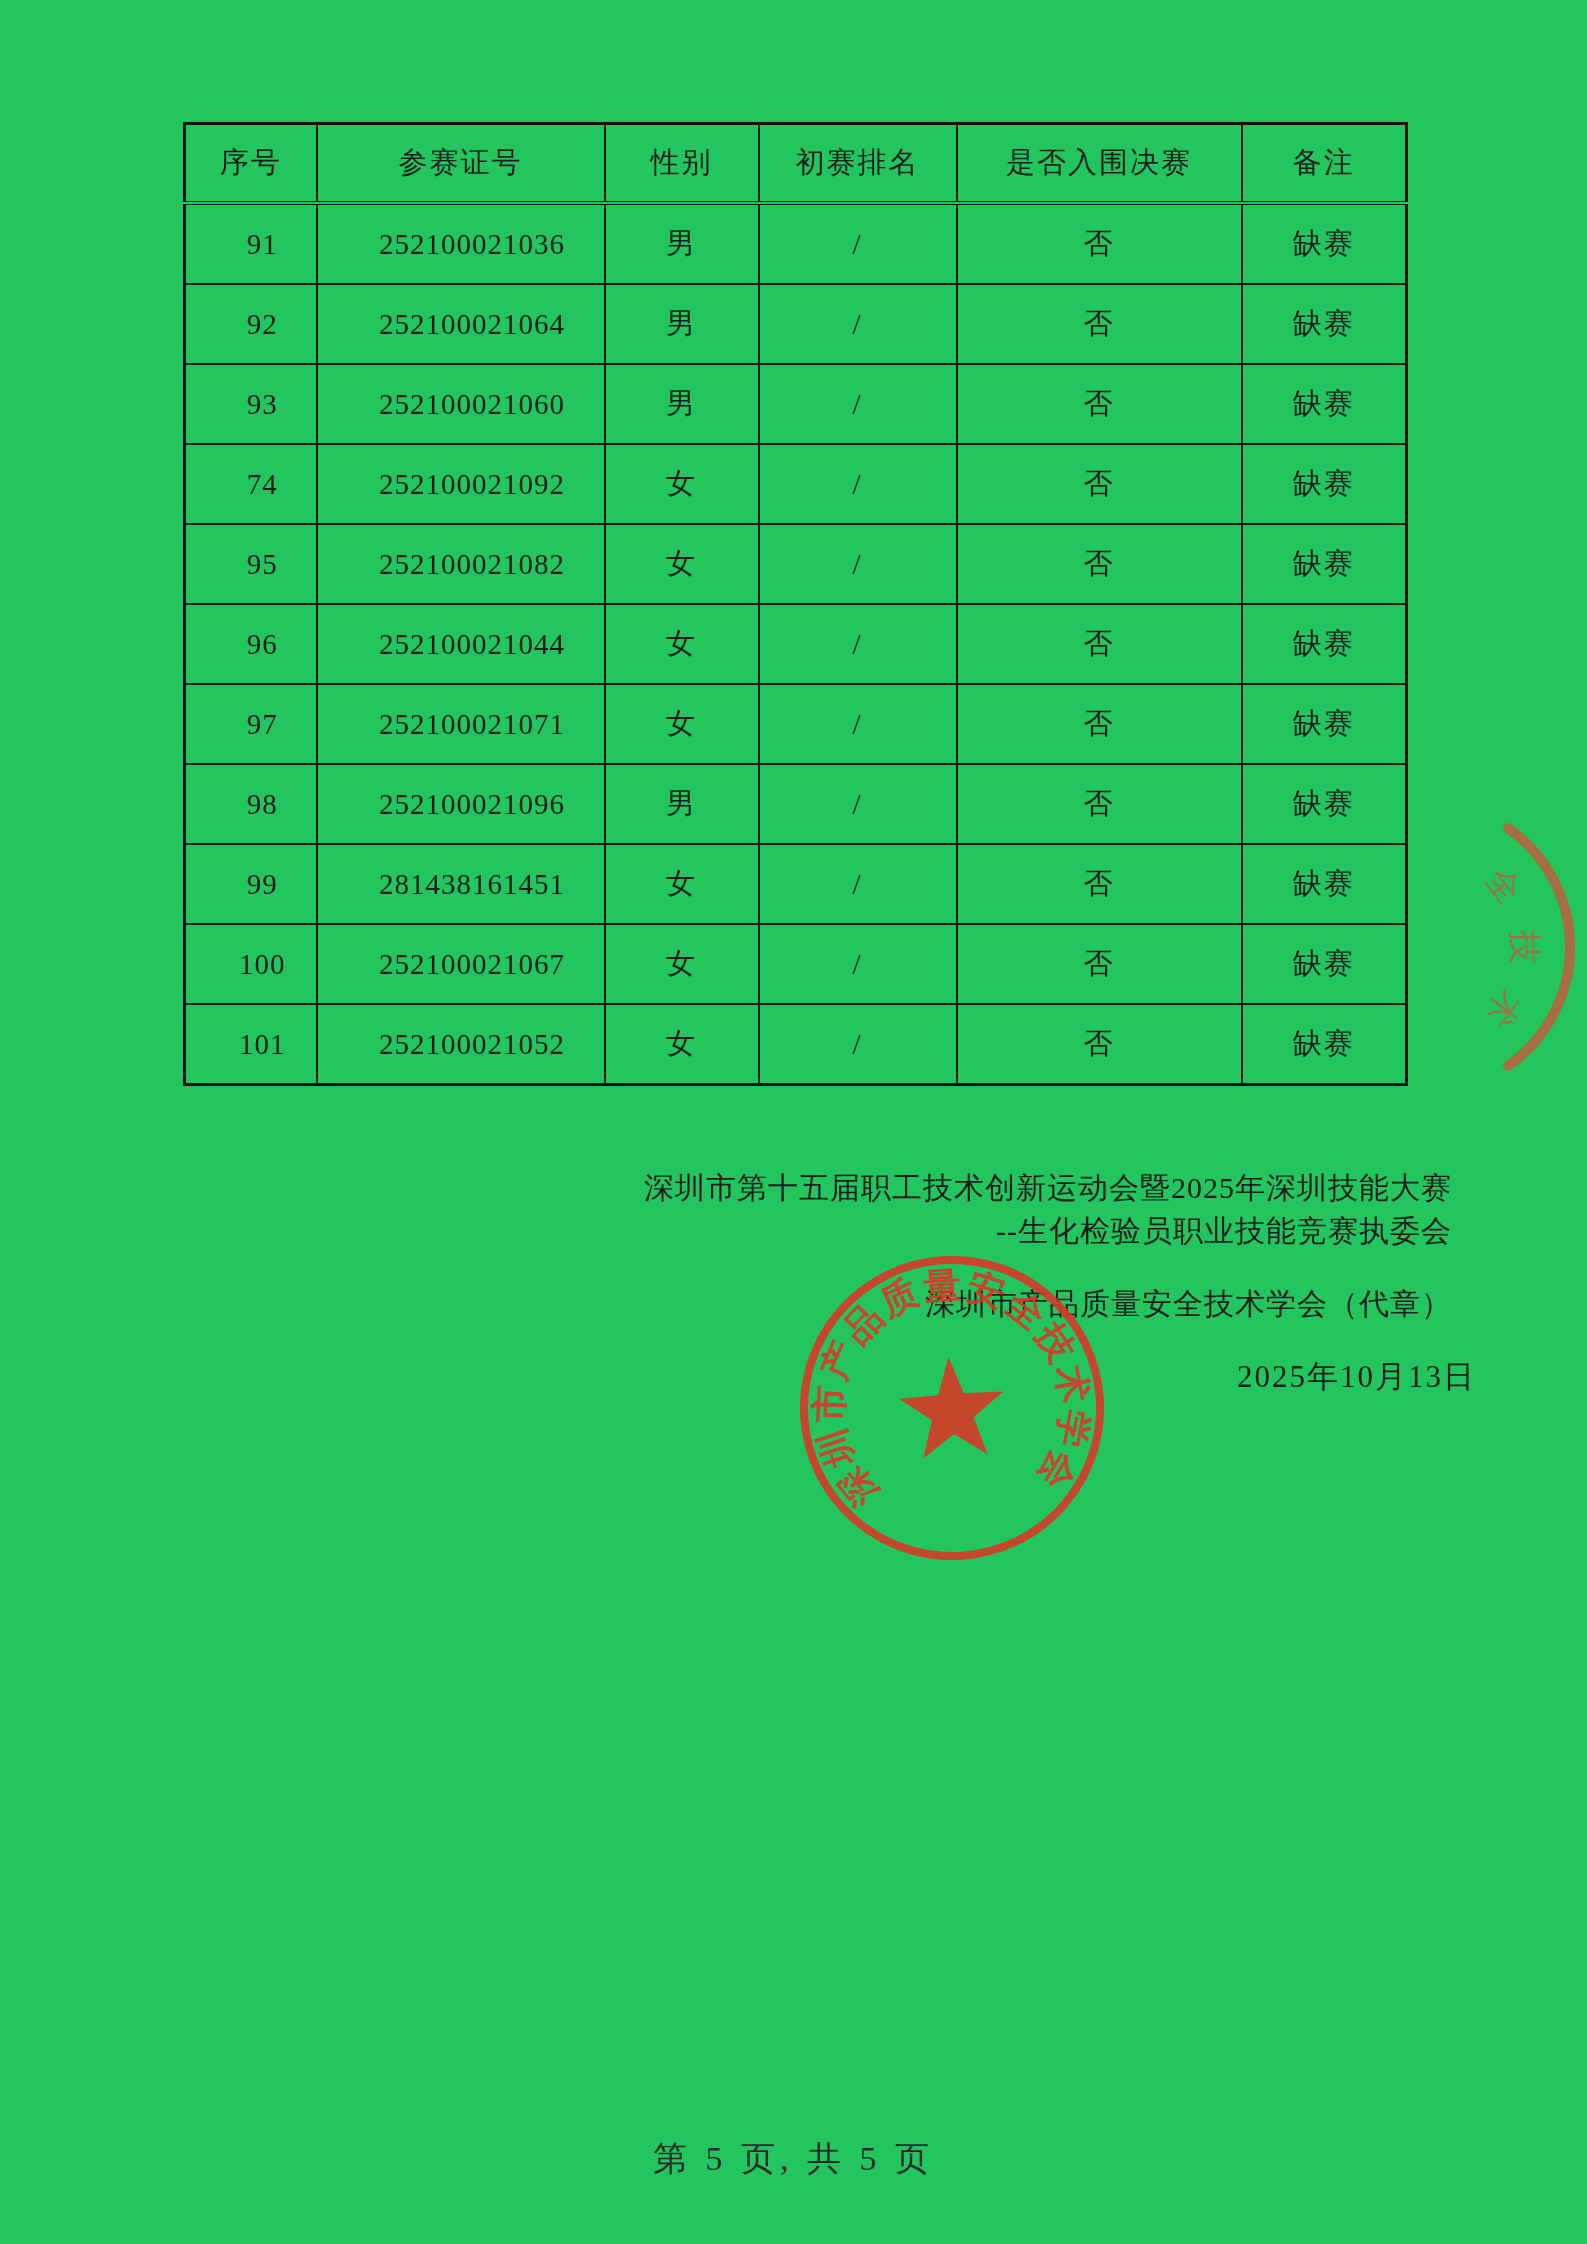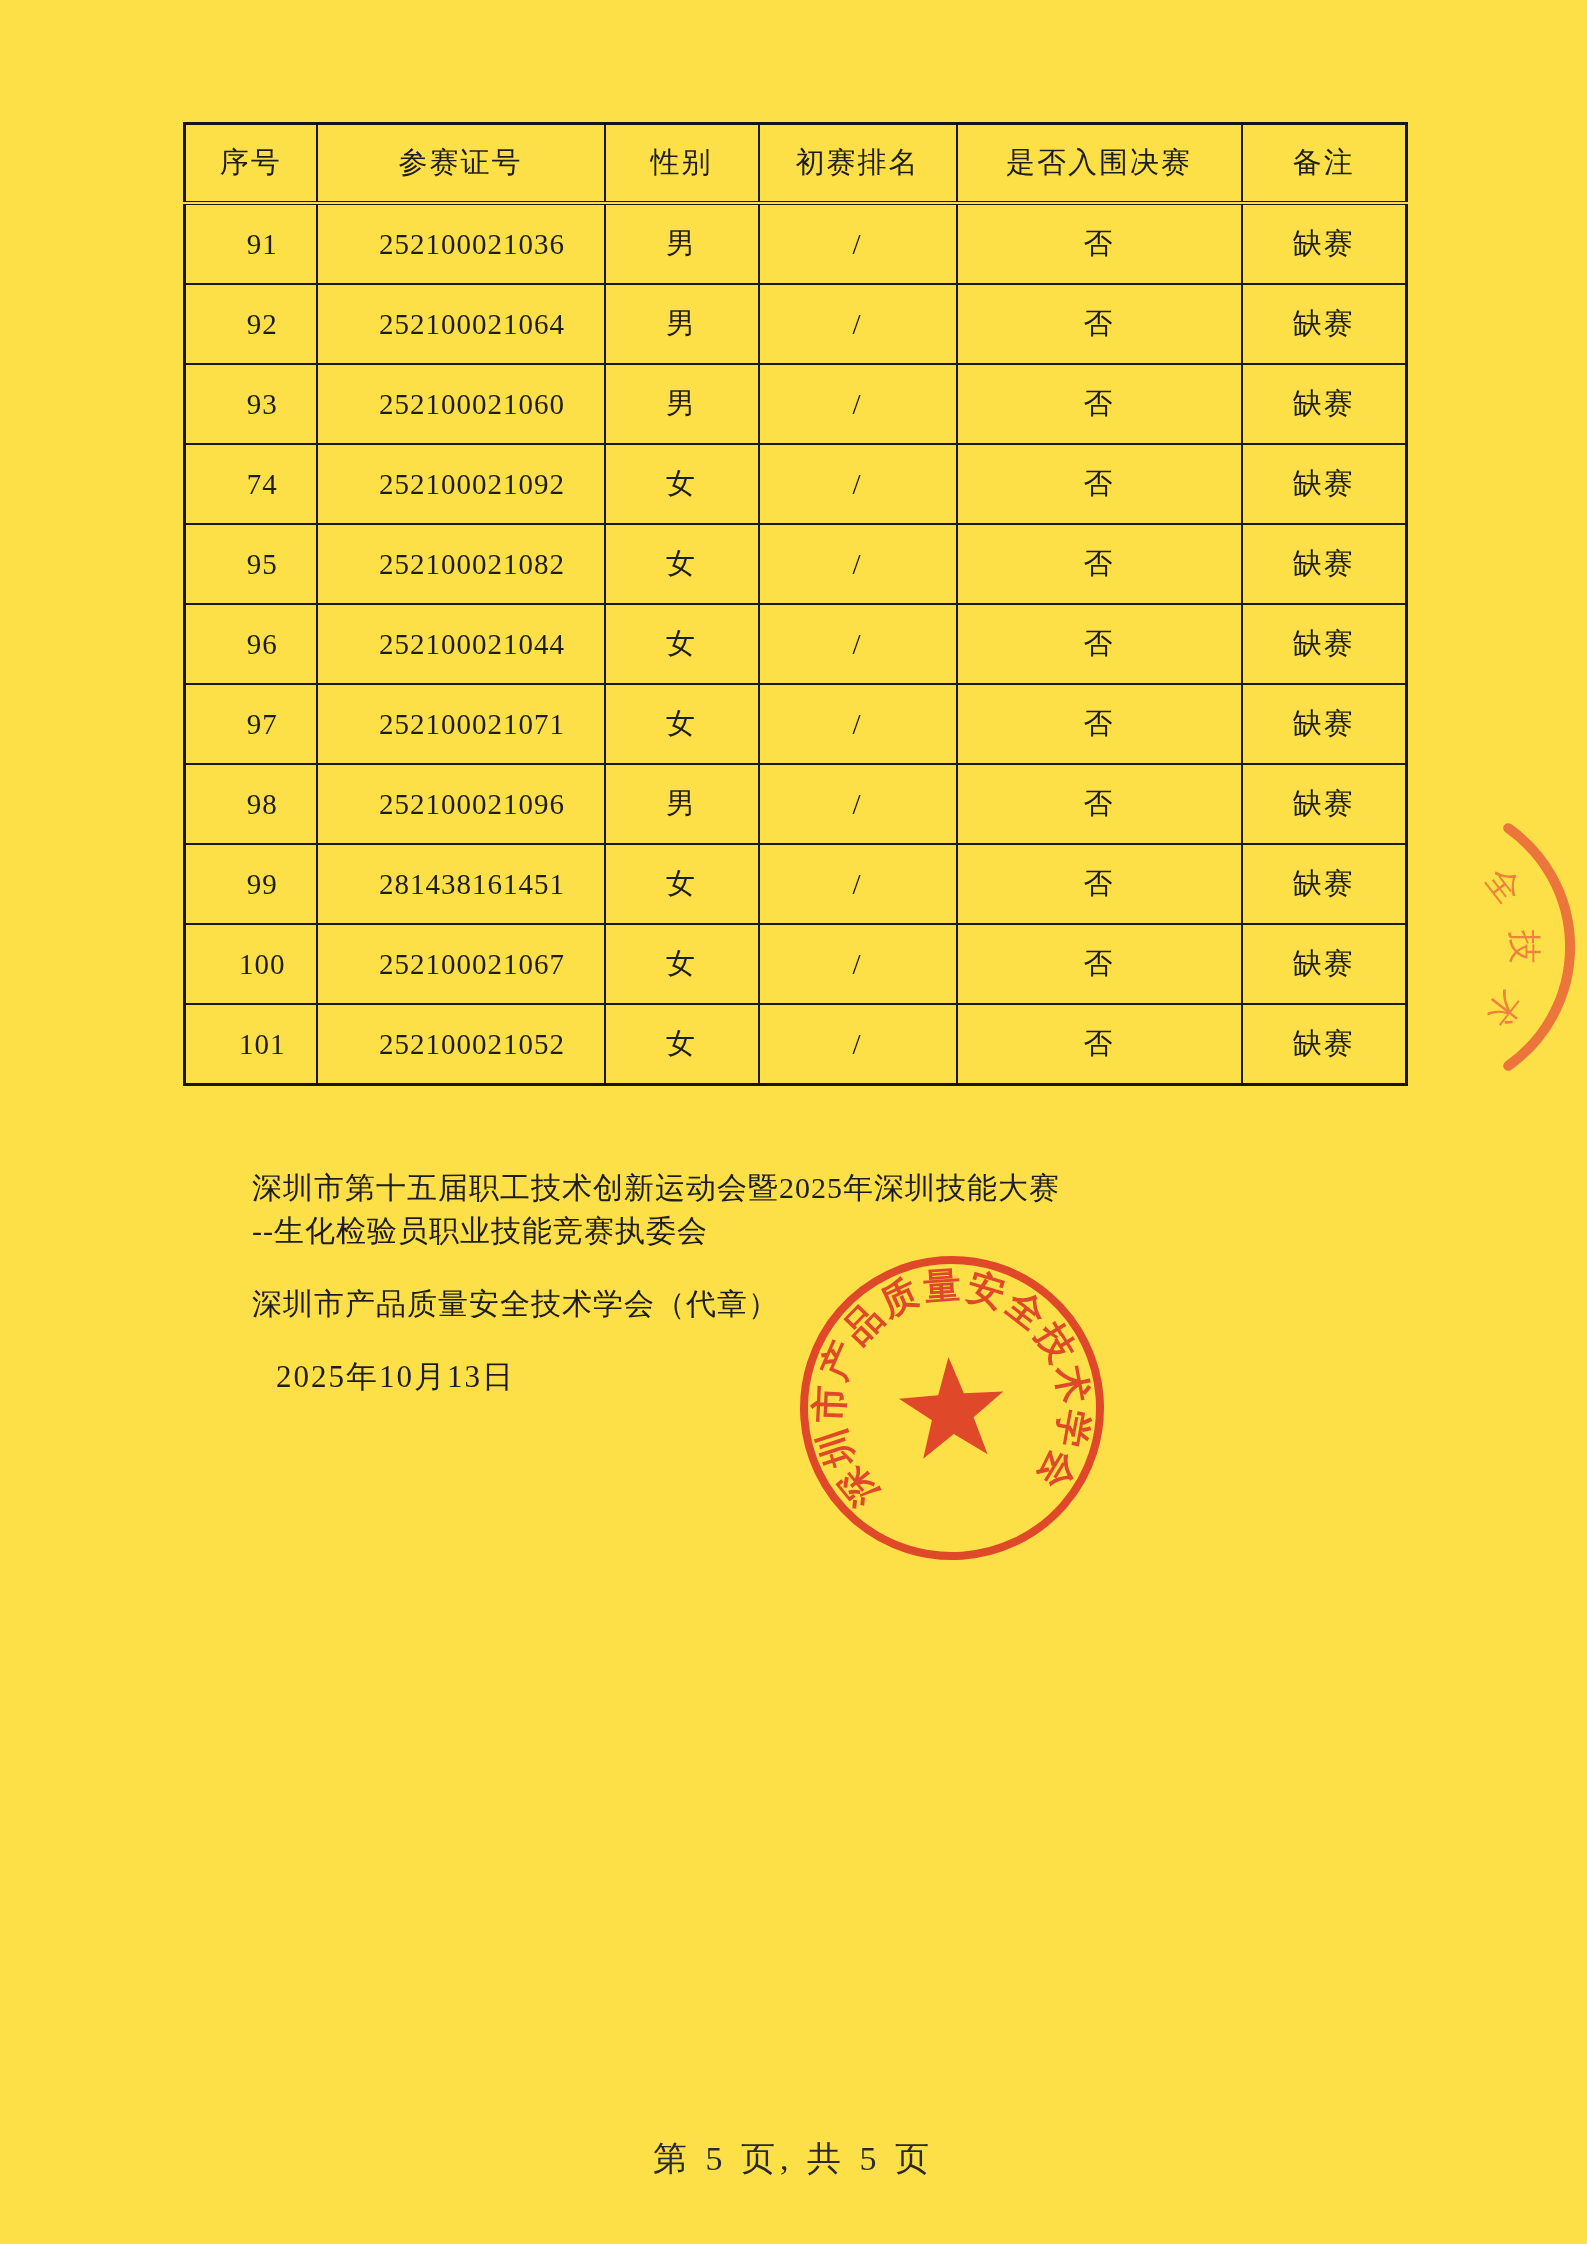--- a/index.html
+++ b/index.html
@@ -1,20 +1,20 @@
 <!DOCTYPE html>
 <html><head>
 <meta charset="utf-8">
 <style>
   html,body{margin:0;padding:0;background:#e8e8e8;}
   .page{
     position:relative;
     width:1587px;height:2244px;
     margin:0 auto;
-    background:#fde047;
+    background:#22c55e;
     overflow:hidden;
     font-family:"Liberation Serif","DejaVu Serif",serif;
     color:#1d1d1d;
   }
   
   table.results{
     position:absolute;left:183px;top:122px;
     border-collapse:collapse;table-layout:fixed;
     width:1222px;
     font-size:29px;
@@ -31,21 +31,21 @@
     height:78px;padding:0;
     font-weight:normal;
     letter-spacing:2px;
   }
   table.results th{height:76px;border-bottom:4px double #1b1b1b;}
   table.results td.num{letter-spacing:1px;padding-left:23px;}
   table.results{border:3px solid #151515;}
   
   .sig{
     position:absolute;left:252px;top:1166px;width:1200px;
-    text-align:left;font-size:30px;line-height:43px;
+    text-align:right;font-size:30px;line-height:43px;
     letter-spacing:1px;
   }
   .sig .l3{margin-top:30px;}
   .sig .date{margin-top:30px;transform:translateX(24px);font-size:31px;letter-spacing:2px;}
   
   .stamp{position:absolute;left:782px;top:1238px;width:340px;height:340px;
          opacity:0.88;transform:rotate(-4deg);pointer-events:none;}
   .edge-stamp{position:absolute;left:1255px;top:777px;width:340px;height:340px;
          opacity:0.85;pointer-events:none;}
   

